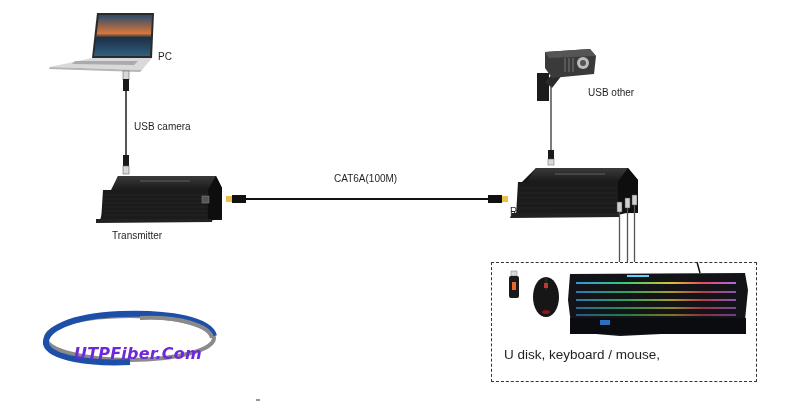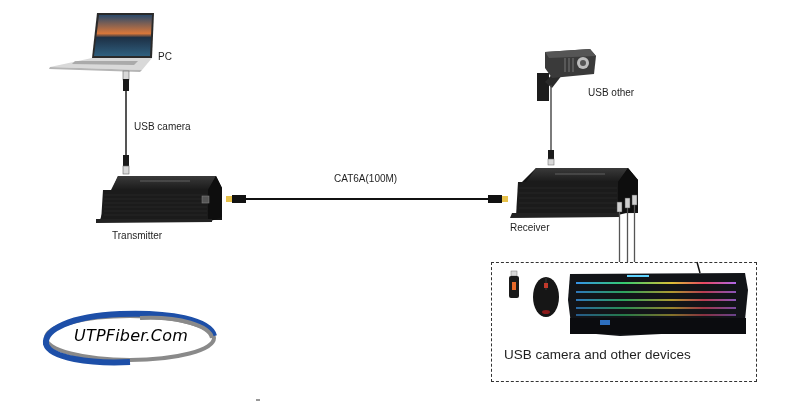--- a/index.html
+++ b/index.html
@@ -1,21 +1,21 @@
 <!DOCTYPE html>
 <html><head>
 <meta charset="utf-8">
 <style>
   html,body{margin:0;padding:0;background:#fff;}
   body{width:800px;height:405px;position:relative;overflow:hidden;font-family:"Liberation Sans",sans-serif;color:#1a1a1a;}
   .lbl{position:absolute;font-size:10px;color:#1f1f1f;white-space:nowrap;}
   svg{position:absolute;left:0;top:0;}
   .devbox{position:absolute;left:491px;top:262px;width:266px;height:120px;border:1.3px dashed #333;box-sizing:border-box;}
   .devtext{position:absolute;left:504px;top:344px;font-size:13.5px;line-height:21px;color:#1f1f1f;}
-  .logo-text{position:absolute;left:74px;top:326px;font-family:"DejaVu Sans",sans-serif;font-weight:normal;font-style:italic;font-size:16px;color:#000000;letter-spacing:0.2px;}
+  .logo-text{position:absolute;left:74px;top:344px;font-family:"DejaVu Sans",sans-serif;font-weight:bold;font-style:italic;font-size:16px;color:#6d28d9;letter-spacing:0.2px;}
 </style>
 </head>
 <body>
 
 <svg width="800" height="405" viewBox="0 0 800 405">
   <defs>
     <linearGradient id="screen" x1="0" y1="0" x2="0" y2="1">
       <stop offset="0" stop-color="#2b4a6b"></stop>
       <stop offset="0.45" stop-color="#d8773a"></stop>
       <stop offset="0.55" stop-color="#1d3045"></stop>
@@ -153,20 +153,20 @@
   </g>
 
   <rect x="256" y="399" width="4" height="2" fill="#999"></rect>
 </svg>
 
 <div class="lbl" style="left:158px;top:51px;">PC</div>
 <div class="lbl" style="left:134px;top:121px;">USB camera</div>
 <div class="lbl" style="left:112px;top:230px;">Transmitter</div>
 <div class="lbl" style="left:310px;top:173px;margin-left:24px;">CAT6A(100M)</div>
 <div class="lbl" style="left:588px;top:87px;">USB other</div>
-<div class="lbl" style="left:510px;top:222px;">Receiver</div>
+<div class="lbl" style="left:510px;top:206px;">Receiver</div>
 
 <div class="devbox"></div>
 <div class="devtext">
-  <div>USB camera and other devices</div>
+  <div>U disk, keyboard / mouse,</div>
 </div>
 
 <div class="logo-text">UTPFiber.Com</div>
 
 </body></html>

